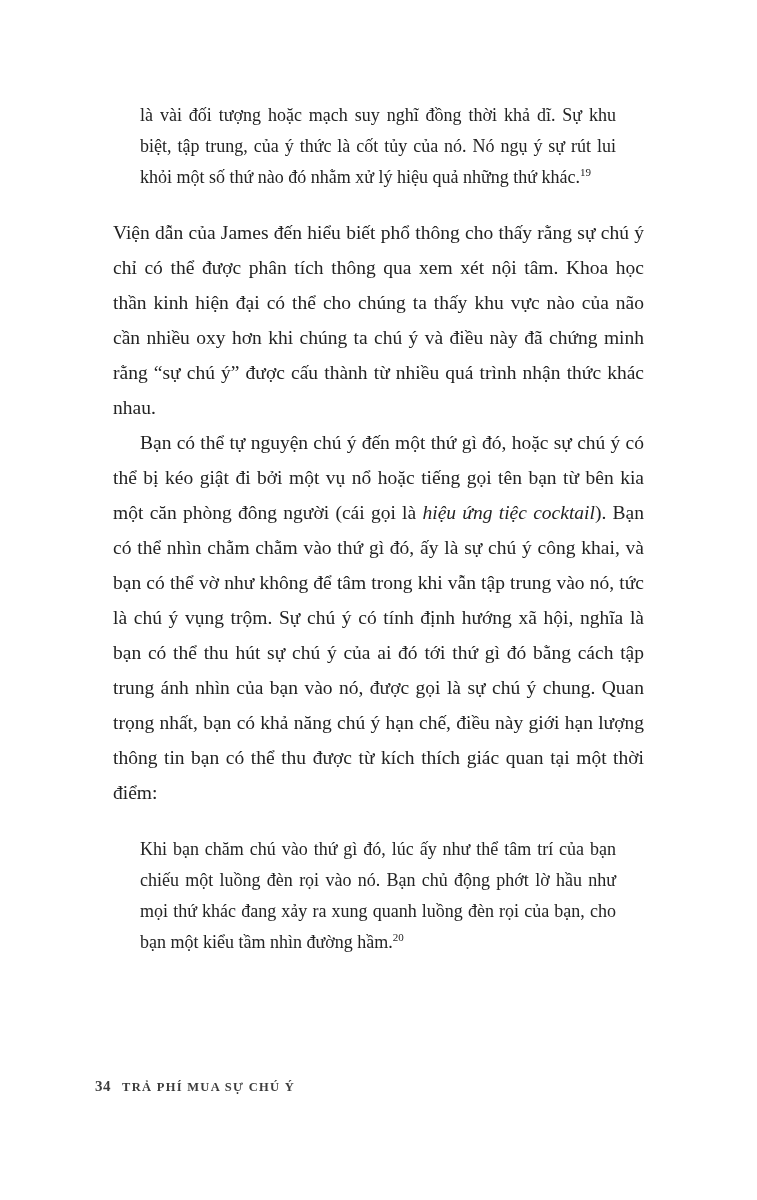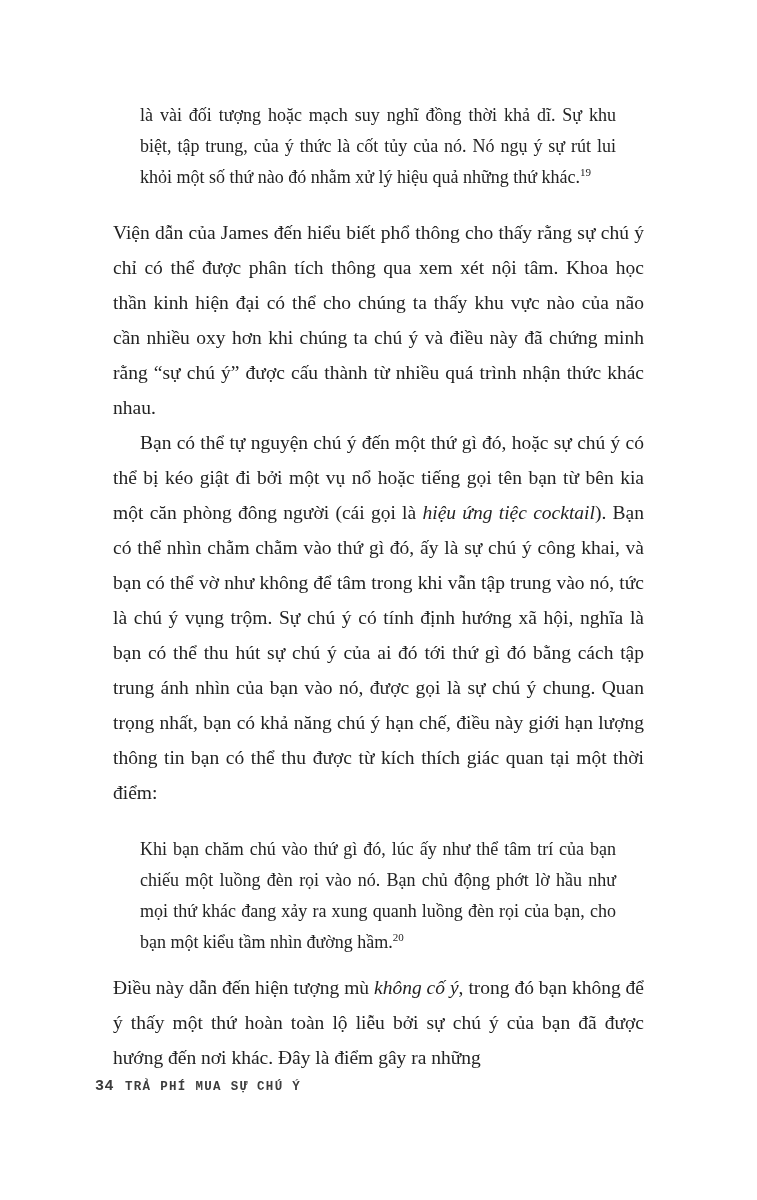--- a/index.html
+++ b/index.html
@@ -53,21 +53,21 @@
   }
 
   em { font-style: italic; }
 
   .footer {
     position: absolute;
     left: 95px;
     top: 1078px;
     display: flex;
     align-items: baseline;
-    font-family: Liberation Mono, monospace;
+    font-family: Liberation Serif, serif;
     color: #3c3c3c;
   }
 
   .page-num {
     font-weight: bold;
     font-size: 15px;
     letter-spacing: 0.5px;
   }
 
   .running-title {
@@ -85,21 +85,20 @@
   <div class="content">
 
     <blockquote class="quote"><span>là vài đối tượng hoặc mạch suy nghĩ đồng thời khả dĩ. Sự khu biệt, tập trung, của ý thức là cốt tủy của nó. Nó ngụ ý sự rút lui khỏi một số thứ nào đó nhằm xử lý hiệu quả những thứ khác.</span><sup class="fnref">19</sup></blockquote>
 
     <p class="para mt-after-quote1"><span>Viện dẫn của James đến hiểu biết phổ thông cho thấy rằng sự chú ý chỉ có thể được phân tích thông qua xem xét nội tâm. Khoa học thần kinh hiện đại có thể cho chúng ta thấy khu vực nào của não cần nhiều oxy hơn khi chúng ta chú ý và điều này đã chứng minh rằng “sự chú ý” được cấu thành từ nhiều quá trình nhận thức khác nhau.</span></p>
 
     <p class="para mt-para indent"><span>Bạn có thể tự nguyện chú ý đến một thứ gì đó, hoặc sự chú ý có thể bị kéo giật đi bởi một vụ nổ hoặc tiếng gọi tên bạn từ bên kia một căn phòng đông người (cái gọi là </span><em>hiệu ứng tiệc cocktail</em><span>). Bạn có thể nhìn chằm chằm vào thứ gì đó, ấy là sự chú ý công khai, và bạn có thể vờ như không để tâm trong khi vẫn tập trung vào nó, tức là chú ý vụng trộm. Sự chú ý có tính định hướng xã hội, nghĩa là bạn có thể thu hút sự chú ý của ai đó tới thứ gì đó bằng cách tập trung ánh nhìn của bạn vào nó, được gọi là sự chú ý chung. Quan trọng nhất, bạn có khả năng chú ý hạn chế, điều này giới hạn lượng thông tin bạn có thể thu được từ kích thích giác quan tại một thời điểm:</span></p>
 
     <blockquote class="quote mt-before-quote"><span>Khi bạn chăm chú vào thứ gì đó, lúc ấy như thể tâm trí của bạn chiếu một luồng đèn rọi vào nó. Bạn chủ động phớt lờ hầu như mọi thứ khác đang xảy ra xung quanh luồng đèn rọi của bạn, cho bạn một kiểu tầm nhìn đường hầm.</span><sup class="fnref">20</sup></blockquote>
 
-    <p class="para mt-after-quote2"><span>Điều này dẫn đến hiện tượng mù </span><em>không cố ý</em><span>, trong đó bạn không để ý thấy một thứ hoàn toàn lộ liễu bởi sự chú ý của bạn đã được hướng đến nơi khác. Đây là điểm gây ra những</span></p>
 
   </div>
 
   <footer class="footer">
     <span class="page-num">34</span>
     <span class="running-title">TRẢ PHÍ MUA SỰ CHÚ Ý</span>
   </footer>
 
 </div>
 

